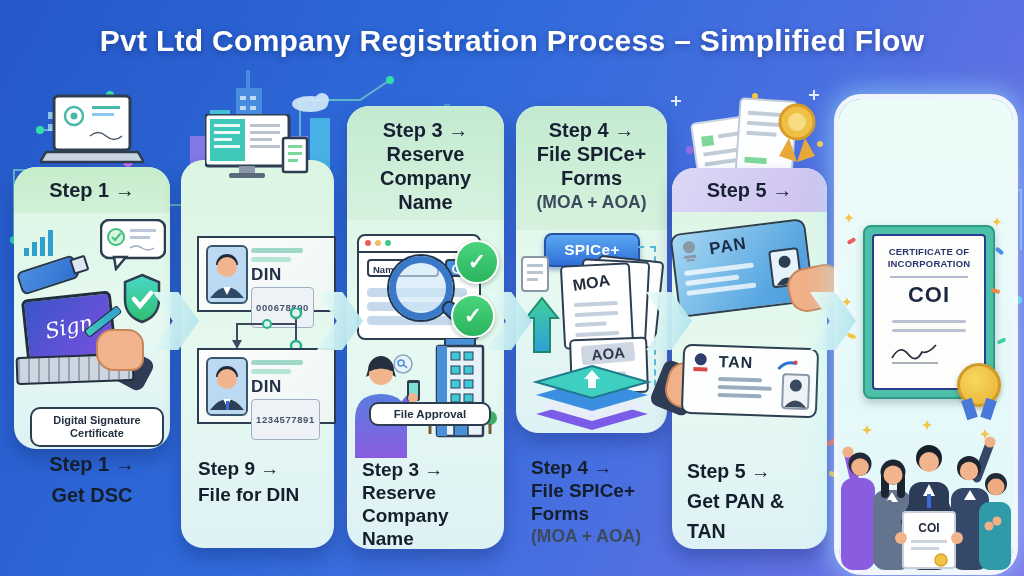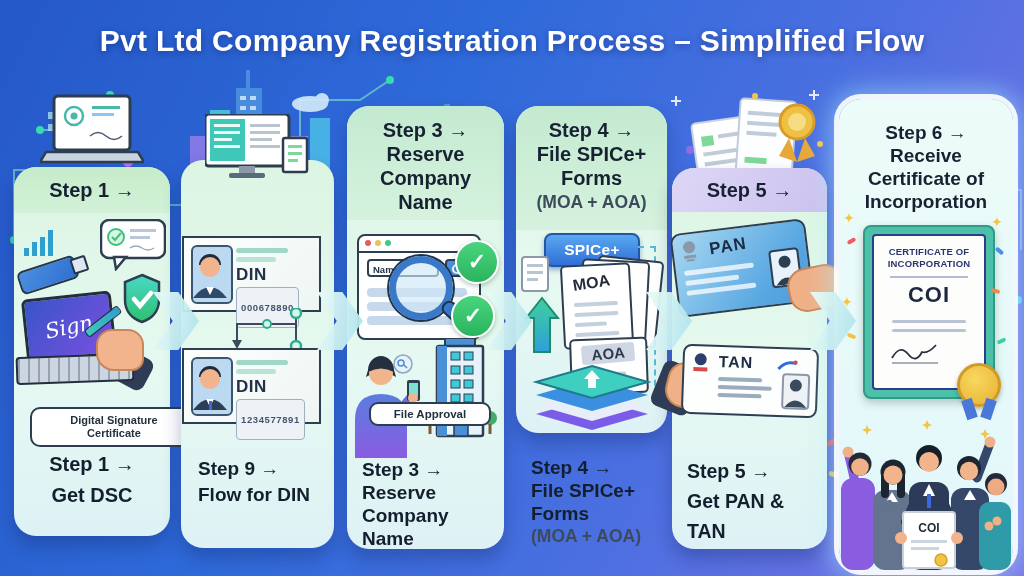--- a/index.html
+++ b/index.html
@@ -8,21 +8,21 @@
     background:linear-gradient(118deg,#2558c8 0%,#2f6ada 38%,#4a6fe0 66%,#7b74e8 100%);}
   #bgdecor{position:absolute;left:0;top:0;z-index:0;}
   #title{position:absolute;top:24px;left:0;width:100%;text-align:center;color:#fff;
     font-size:30px;font-weight:800;letter-spacing:.3px;z-index:6;margin:0;
     text-shadow:0 2px 6px rgba(10,30,90,.45);}
   #footer{position:absolute;bottom:4px;left:0;width:100%;text-align:center;color:#eef4ff;
     font-size:13.5px;letter-spacing:.3px;z-index:6;}
   .panel{position:absolute;border-radius:22px;z-index:2;
     background:linear-gradient(180deg,#dcf5e3 0%,#e6f9f1 55%,#def2f6 100%);
     box-shadow:0 10px 18px rgba(12,32,92,.3);}
-  #p1{left:14px;top:167px;width:156px;height:369px;}
+  #p1{left:14px;top:167px;width:156px;height:282px;}
   #p2{left:181px;top:160px;width:153px;height:388px;}
   #p3{left:347px;top:106px;width:157px;height:443px;}
   #p4{left:516px;top:106px;width:151px;height:327px;}
   #p5{left:672px;top:168px;width:155px;height:381px;}
   #p6{left:839px;top:99px;width:174px;height:471px;
     background:linear-gradient(180deg,#ecfcf8,#e2f7fb);
     box-shadow:0 0 0 5px rgba(255,255,255,.9),0 0 26px 8px rgba(170,240,255,.55);}
   .arrowflow{position:absolute;width:46px;height:58px;top:292px;z-index:4;opacity:.95;
     background:linear-gradient(100deg,#eafdf7,#aee2ec);
     clip-path:polygon(0 0,55% 0,100% 50%,55% 100%,0 100%,43% 50%);}
@@ -56,25 +56,25 @@
   #p1 .base{position:absolute;left:0;bottom:8px;width:114px;height:24px;transform:rotate(-2deg);
     background:#cdd6e0;border:2.5px solid #222e3e;border-radius:4px;
     background-image:repeating-linear-gradient(90deg,#94a2b2 0 2px,transparent 2px 10px);}
   #p1 .pen{position:absolute;right:12px;top:22px;width:40px;height:7px;transform:rotate(-38deg);
     background:linear-gradient(90deg,#3fc8b8,#2f9fd0);border:1.5px solid #223040;border-radius:3px;}
   #p1 .hand{position:absolute;right:-8px;top:34px;width:44px;height:38px;background:#f2b48c;
     border:2px solid #c8865a;border-radius:16px 16px 12px 18px;}
   #p1 .sleeve{position:absolute;right:-14px;top:58px;width:34px;height:34px;background:#2e3c55;
     border-radius:8px;transform:rotate(28deg);}
   #p1 .dscbub{top:240px;left:16px;width:122px;background:#fff;border:2.5px solid #2c3e50;
-    border-radius:10px;padding:5px 21px;font-size:11px;line-height:13px;font-weight:700;
+    border-radius:10px;padding:5px 4px;font-size:11px;line-height:13px;font-weight:700;
     color:#23303f;text-align:center;}
   
-  .idc{position:absolute;left:1px;width:135px;height:72px;border:2.5px solid #2c3e50;border-radius:0;
-    background:linear-gradient(135deg,#fdfefe,#eef6f2);}
+  .idc{position:absolute;left:16px;width:135px;height:72px;border:2.5px solid #2c3e50;border-radius:0;
+    background:linear-gradient(135deg,#fdfefe,#eef6f2);text-align:center;}
   .idc .photo{position:absolute;left:7px;top:7px;width:38px;height:55px;background:#bcd9f2;
     border:2px solid #3b556e;border-radius:6px;overflow:hidden;}
   .idc .l1,.idc .l2{position:absolute;height:5px;border-radius:3px;left:52px;}
   .idc .l1{top:10px;width:52px;background:#9fd8c8;}
   .idc .l2{top:19px;width:40px;background:#b8e4d8;}
   .idc .cdin{position:absolute;left:52px;top:27px;font-size:17px;font-weight:800;color:#22304a;letter-spacing:.5px;}
   .idc .cnum{position:absolute;left:52px;top:49px;background:#eef2f7;border:1.5px solid #9fb0c0;
     border-radius:4px;font-size:9.5px;font-weight:700;color:#44546a;padding:14px 4px;letter-spacing:.6px;}
   
   #p3 .brw{top:128px;left:10px;width:120px;height:102px;background:#fff;border:2.5px solid #2c3e50;border-radius:8px;}
@@ -348,21 +348,21 @@
           <rect x="16" y="42" width="3" height="9" fill="#3a6ad8"></rect>
         </svg>
       </div>
       <span class="l1"></span>
       <span class="l2"></span>
       <div class="cdin">DIN</div>
       <div class="cnum">1234577891</div>
     </div>
     <div class="cap">
       <div>Step 9 →</div>
-      <div>Flow for DIN</div>
+      <div>File for DIN</div>
     </div>
   </section>
 
   <section id="p3" class="panel">
     <div class="hdrmulti">
       <div>Step 3 →</div>
       <div>Reserve</div>
       <div>Company</div>
       <div>Name</div>
     </div>
@@ -531,26 +531,20 @@
         </svg>
       </div>
     </div>
     <div class="cap">
       <div>Step 5 →</div>
       <div>Get PAN &amp; TAN</div>
     </div>
   </section>
 
   <section id="p6" class="panel">
-    <div class="hdrmulti">
-      <div>Step 6 →</div>
-      <div>Receive</div>
-      <div>Certificate of</div>
-      <div>Incorporation</div>
-    </div>
     <span class="star" style="top:112px;left:4px">✦</span>
     <span class="star" style="top:116px;left:152px">✦</span>
     <span class="star" style="top:196px;left:2px">✦</span>
     <span class="cf" style="top:140px;left:8px;background:#f25c5c;transform:rotate(-30deg)"></span>
     <span class="cf" style="top:150px;left:156px;background:#4a90e8;transform:rotate(40deg)"></span>
     <span class="cf" style="top:235px;left:8px;background:#f2c545;transform:rotate(20deg)"></span>
     <span class="cf" style="top:240px;left:158px;background:#3fcf9e;transform:rotate(-25deg)"></span>
     <span class="cf" style="top:190px;left:152px;background:#f2884a;transform:rotate(15deg)"></span>
     <div class="cert abs">
       <div class="certin">

